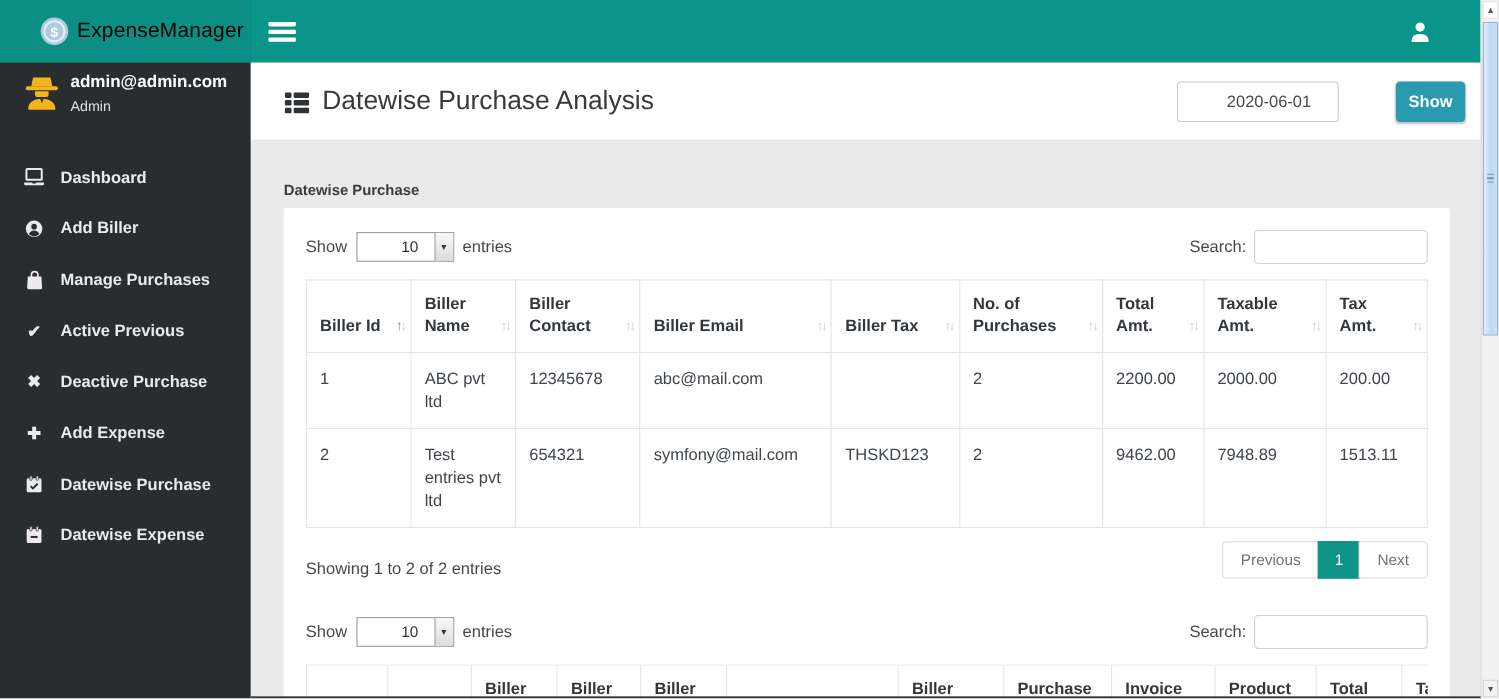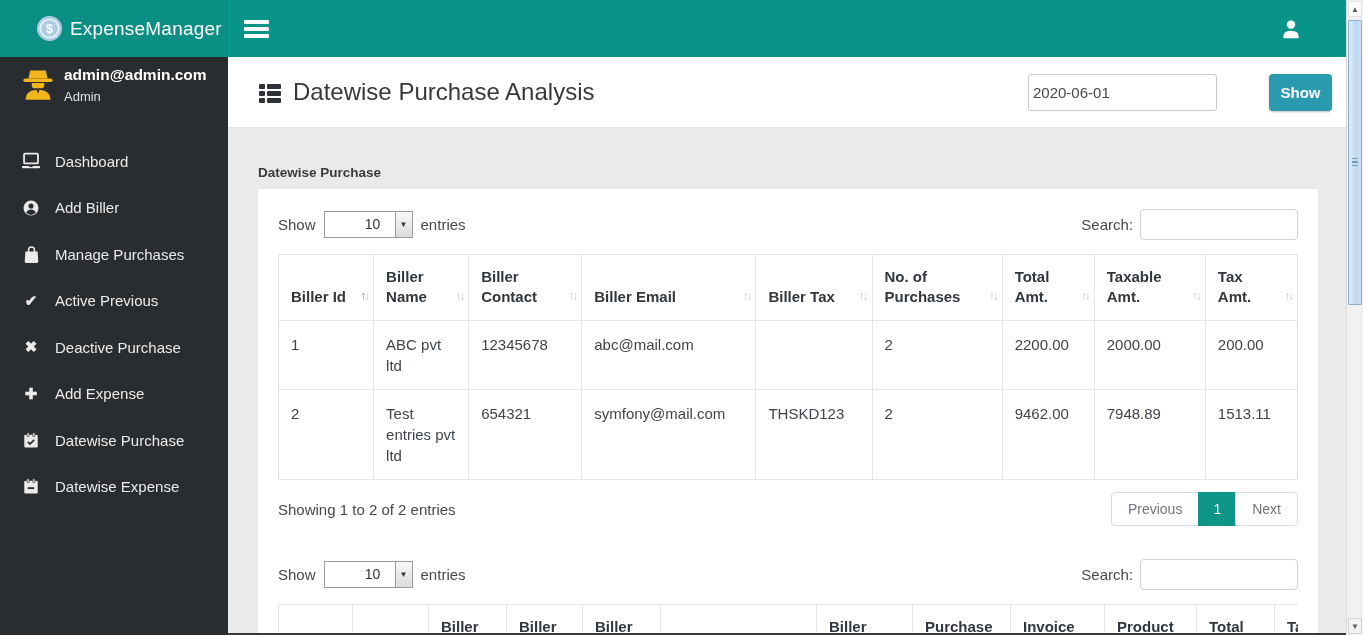--- a/index.html
+++ b/index.html
@@ -3,44 +3,44 @@
 <meta charset="utf-8">
 <style>
   * { margin:0; padding:0; box-sizing:border-box; }
   html,body { width:1363px; height:635px; overflow:hidden; font-family:"Liberation Sans", sans-serif; }
   .app { display:flex; width:1363px; height:635px; background:#eaeaea; position:relative; }
 
   
   .sidebar { width:228px; height:635px; background:#2a2d2f; flex:0 0 228px; display:flex; flex-direction:column; }
   .brand { height:57px; background:#0b8f84; display:flex; align-items:center; padding-left:36px; }
   .brand-coin { width:27px; height:27px; margin-right:7px; flex:0 0 27px; }
-  .brand-text { color:#ffffff; font-size:19px; letter-spacing:.2px; }
+  .brand-text { color:#000000; font-size:19px; letter-spacing:.2px; }
   .user-panel { display:flex; align-items:flex-start; padding:7px 14px 24px 20px; }
   .spy-icon { width:36px; height:36px; margin-top:2px; }
   .user-meta { margin-left:8px; }
   .user-email { color:#ffffff; font-size:15.5px; font-weight:bold; line-height:22px; }
   .user-role { color:#dfe1e1; font-size:13px; margin-top:3px; }
   .menu { margin-top:10px; }
   .menu-item { display:flex; align-items:center; height:46.5px; padding-left:20px; cursor:pointer; }
   .mi-ic { width:22px; display:flex; justify-content:center; align-items:center; color:#eceaea; font-size:15px; font-weight:bold; flex:0 0 22px; }
   .mi-ic svg { display:block; }
-  .mi-label { color:#eceaea; font-size:15px; margin-left:13px; white-space:nowrap; }
+  .mi-label { color:#eceaea; font-size:15px; margin-left:13px; white-space:nowrap;font-weight:bold; }
 
   
   .main { flex:1; display:flex; flex-direction:column; min-width:0; }
   .navbar { height:57px; background:#089488; display:flex; align-items:center; flex:0 0 57px; }
   .hamburger { margin-left:10px; cursor:pointer; padding:6px; }
   .hamburger span { display:block; width:25px; height:4px; background:#fff; border-radius:1px; margin:3px 0; }
   .nav-user { margin-left:auto; margin-right:44px; cursor:pointer; }
 
   .page-header { height:71px; background:#ffffff; display:flex; align-items:center; padding:0 14px 0 30px; border-bottom:1px solid #e3e3e3; flex:0 0 71px; }
   .page-title { display:flex; align-items:center; font-size:24px; color:#37393b; }
   .title-icon { margin-right:11px; margin-top:2px; }
   .hdr-controls { margin-left:auto; display:flex; align-items:center; }
-  .date-input { width:189px; height:37px; border:1px solid #c9c9c9; border-radius:3px; font-size:15px; color:#4a4a4a; padding:0 4px; font-family:"Liberation Sans",sans-serif; background:#fff; }
+  .date-input { width:147px; height:37px; border:1px solid #c9c9c9; border-radius:3px; font-size:15px; color:#4a4a4a; padding:0 24px; font-family:"Liberation Sans",sans-serif; background:#fff;text-align:right; }
   .date-gap1 { width:35px; } .date-gap2 { width:17px; }
   .show-btn { width:63px; height:37px; background:#2a9aae; color:#fff; border:none; border-radius:4px; font-size:15px; font-weight:bold; cursor:pointer; box-shadow:0 1px 2px rgba(0,0,0,.25); font-family:"Liberation Sans",sans-serif; }
 
   .content { flex:1; padding:37px 28px 0 30px; overflow:hidden; background:#eaeaea; }
   .section-label { font-size:13.5px; font-weight:bold; color:#3b3b3b; margin-bottom:9px; }
   .card { background:#fff; border-radius:2px; padding:20px; padding-bottom:60px; }
 
   .dt-controls { display:flex; align-items:center; height:30px; margin-bottom:15px; font-size:15px; color:#45494d; }
   .dt-select { display:inline-flex; align-items:stretch; border:1px solid #9a9a9a; background:#fff; height:27px; margin:0 8px; cursor:pointer; }
   .dt-select .val { width:44px; display:flex; align-items:center; justify-content:center; font-size:14px; color:#333;margin-left:26px; }
@@ -52,21 +52,21 @@
   table.t1 { width:100%; }
   table.t2 { width:1096px; }
   .t2wrap { width:100%; overflow:hidden; }
   table.dt th, table.dt td { border:1px solid #e3e5e7; text-align:left; }
   table.dt th { position:relative; vertical-align:bottom; padding:12px 24px 13px 12px; font-size:15px; font-weight:bold; color:#31373c; line-height:20px; }
   table.dt td { vertical-align:top; padding:13px 12px; font-size:15px; color:#3f454a; line-height:21px; word-wrap:break-word; }
   .sort { position:absolute; right:5px; bottom:14px; font-size:12px; color:#c6cacd; letter-spacing:-2px; font-weight:normal; }
   .sort i { font-style:normal; }
   th.sorted .sort .up { color:#84888c; }
 
-  .dt-footer { display:flex; align-items:center; margin-top:12px; margin-bottom:33px;gap:28px; }
+  .dt-footer { display:flex; align-items:flex-end; margin-top:12px; margin-bottom:33px;gap:28px; }
   .dt-info { font-size:15px; color:#45494d; }
   .pagination { margin-left:auto; display:flex; }
   .page-btn { border:1px solid #d9dcdf; background:#fff; color:#70757a; font-size:14px; padding:8px 16px; cursor:pointer; margin-left:-1px; line-height:16px; }
   .page-btn.first { border-radius:4px 0 0 4px; margin-left:0; }
   .page-btn.last { border-radius:0 4px 4px 0; }
   .page-btn.active { background:#0f9488; border-color:#0f9488; color:#fff; padding:8px 14px; }
 
   
   .scrollbar { width:17px; flex:0 0 17px; height:635px; background:#f1f1f1; border-left:1px solid #dcdcdc; position:relative; }
   .sb-btn { position:absolute; left:1px; right:1px; height:16px; background:#fdfdfd; border:1px solid #e3e3e3; color:#5a5a5a; font-size:8px; display:flex; align-items:center; justify-content:center; cursor:pointer; }

